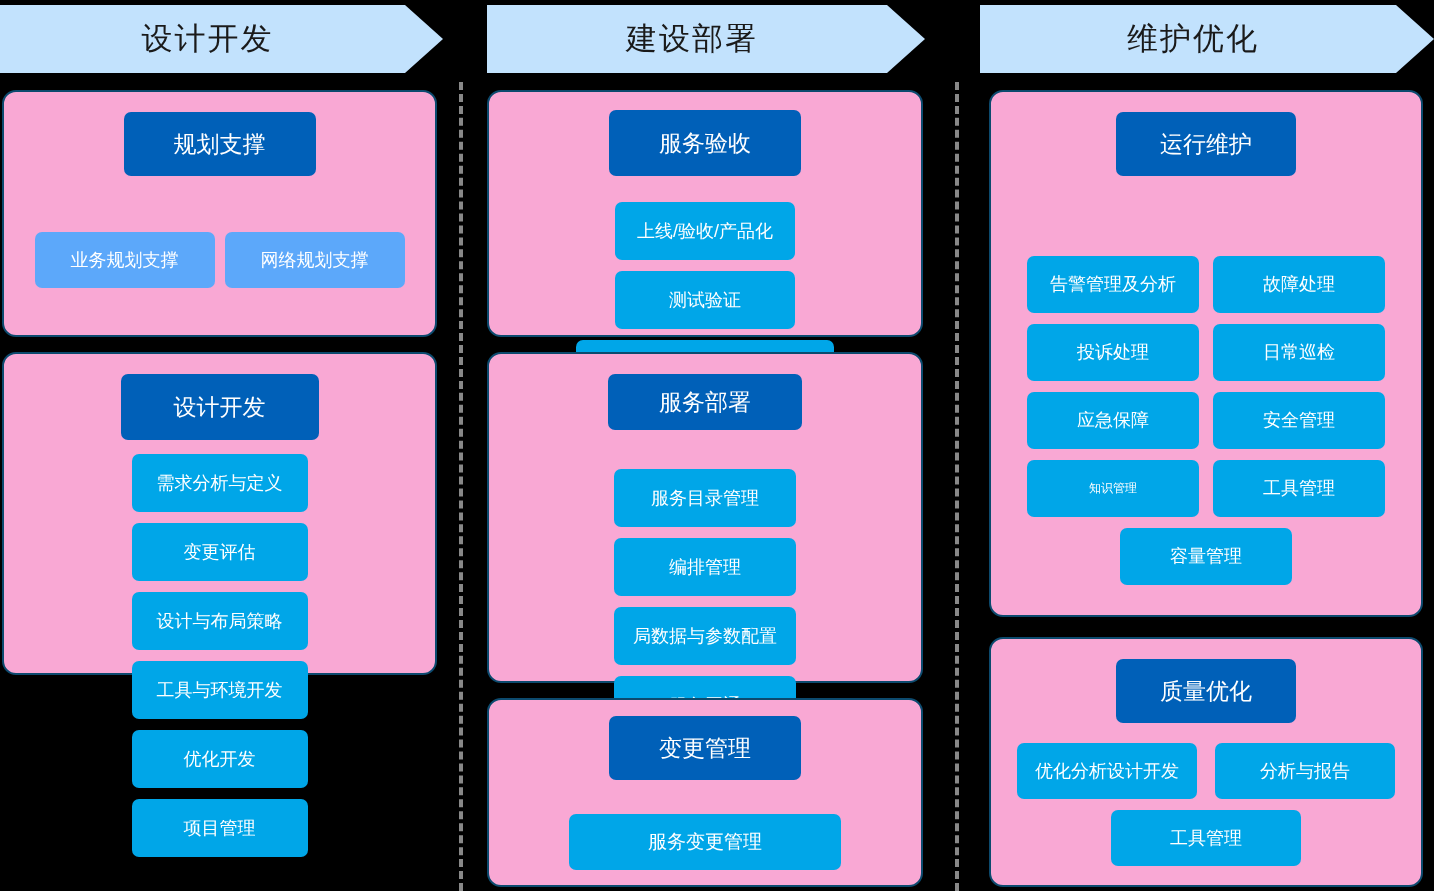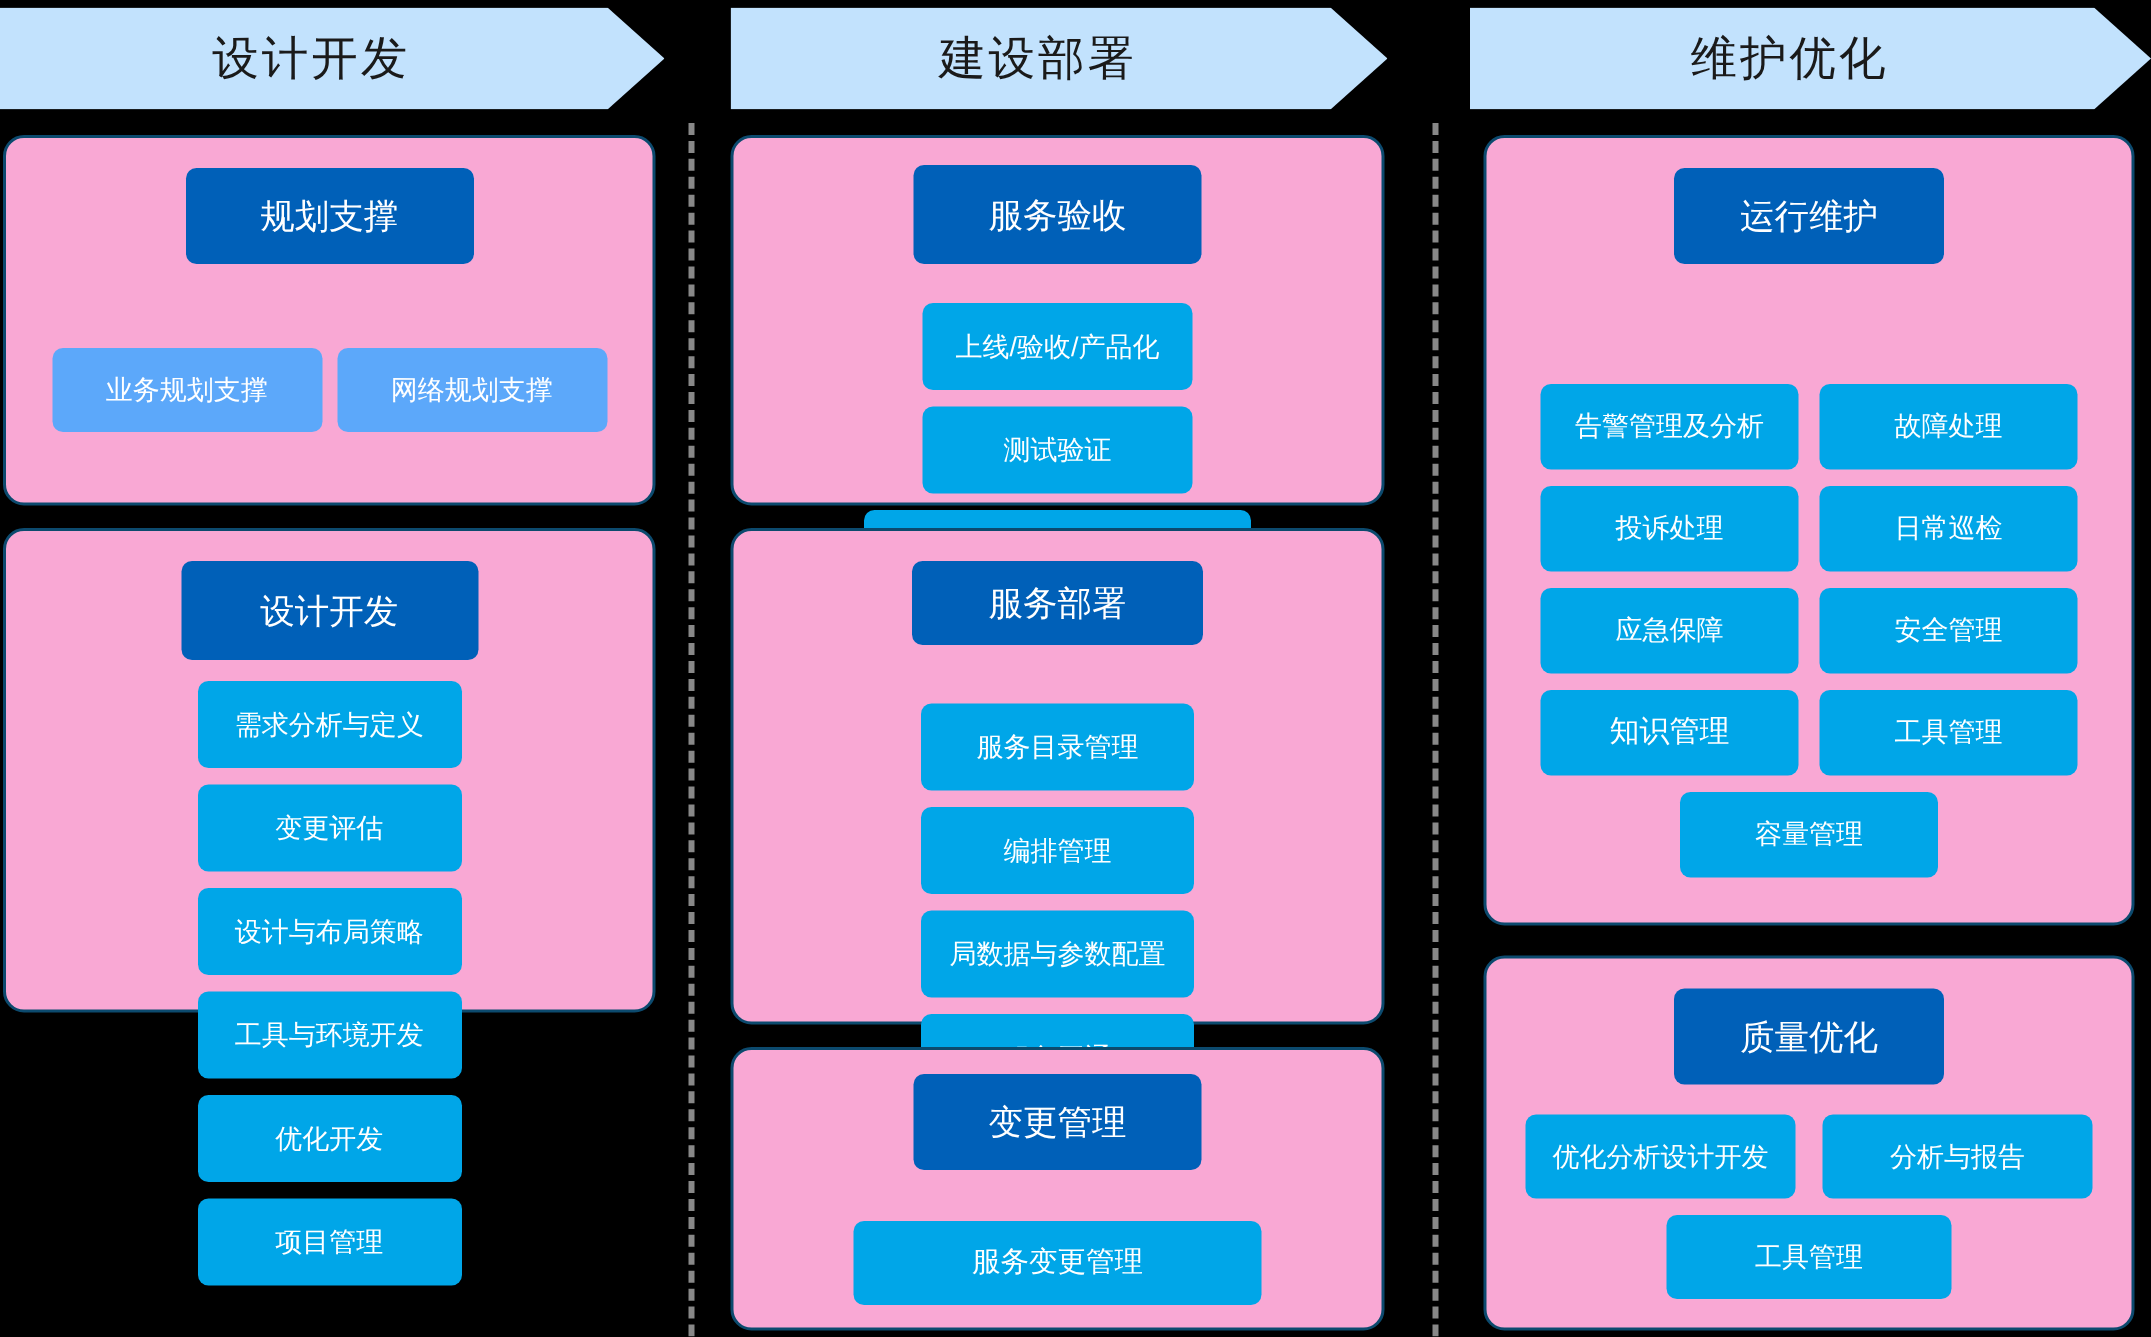--- a/index.html
+++ b/index.html
@@ -138,21 +138,21 @@
 
     <div class="card" style="left:9px;top:90px;width:434px;height:527px;">
       <div class="card-head" style="top:20px;width:180px;height:64px;">运行维护</div>
       <div class="items" style="top:148px;padding:16px 36px;gap:11px 14px;">
         <div class="item" style="width:172px;height:57px;font-size:18px;">告警管理及分析</div>
         <div class="item" style="width:172px;height:57px;font-size:18px;">故障处理</div>
         <div class="item" style="width:172px;height:57px;font-size:18px;">投诉处理</div>
         <div class="item" style="width:172px;height:57px;font-size:18px;">日常巡检</div>
         <div class="item" style="width:172px;height:57px;font-size:18px;">应急保障</div>
         <div class="item" style="width:172px;height:57px;font-size:18px;">安全管理</div>
-        <div class="item" style="width:172px;height:57px;font-size:20px;">知识管理</div>
+        <div class="item" style="width:172px;height:57px;font-size:12px;">知识管理</div>
         <div class="item" style="width:172px;height:57px;font-size:18px;">工具管理</div>
         <div class="item" style="width:172px;height:57px;font-size:18px;">容量管理</div>
       </div>
     </div>
 
     <div class="card" style="left:9px;top:637px;width:434px;height:250px;">
       <div class="card-head" style="top:20px;width:180px;height:64px;">质量优化</div>
       <div class="items" style="top:104px;padding:0 22px;gap:11px 18px;">
         <div class="item" style="width:180px;height:56px;font-size:18px;">优化分析设计开发</div>
         <div class="item" style="width:180px;height:56px;font-size:18px;">分析与报告</div>

